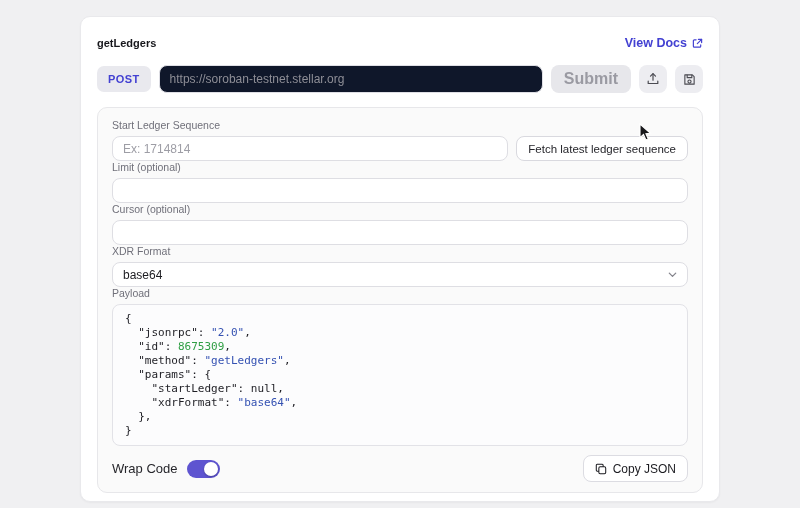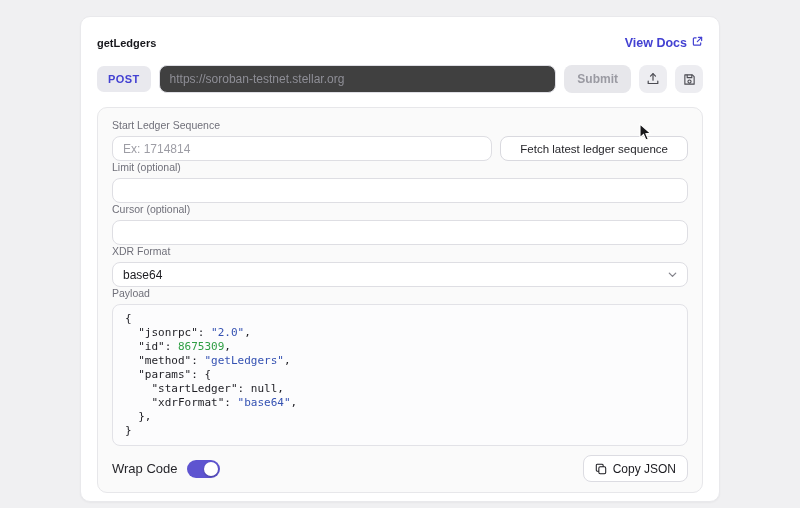--- a/index.html
+++ b/index.html
@@ -20,47 +20,47 @@
     box-shadow: 0 1px 2px rgba(0,0,0,.04);
     padding: 16px;
   }
   
   .card-header {
     display: flex; align-items: center; justify-content: space-between;
     height: 20px; margin-bottom: 12px;
   }
   .page-title { font-size: 11px; font-weight: 700; color: #17171c; }
   .view-docs {
-    display: inline-flex; gap: 5px;
+    display: inline-flex; align-items: center; gap: 5px;
     color: var(--accent, #4341d2);
     font-size: 12.5px; font-weight: 600;
     text-decoration: none; cursor: pointer;
   }
   
   .request-row { display: flex; align-items: center; gap: 8px; height: 28px; margin-bottom: 14px; }
   .method-badge {
     background: #e9e9ee;
     color: var(--method, #4341d2);
     font-size: 11px; font-weight: 700; letter-spacing: .4px;
     padding: 7px 11px; border-radius: 7px;
   }
   .url-input {
     flex: 1; height: 28px;
-    background: #404040;
+    background: #0f172a;
     border: 1px solid #dfdfe5; border-radius: 8px;
     padding: 0 10px;
     color: #8e8e96; font-size: 12px;
     font-family: "Liberation Sans", sans-serif;
     outline: none;
   }
   .submit-btn {
     height: 28px; padding: 0 13px;
     background: #e7e7eb; color: #9a9aa2;
     border: none; border-radius: 8px;
-    font-size: 12px; font-weight: 600;
+    font-size: 16px; font-weight: 600;
     font-family: "Liberation Sans", sans-serif;
     cursor: default;
   }
   .icon-btn {
     width: 28px; height: 28px;
     background: #ededf1; border: none; border-radius: 8px;
     display: inline-flex; align-items: center; justify-content: center;
     color: #4b4b52; cursor: pointer; flex: 0 0 auto;
   }
   
@@ -81,21 +81,21 @@
     border: 1px solid #dedee3; border-radius: 8px;
     padding: 4px 10px;
     font-size: 12px; color: #1c1c21;
     font-family: "Liberation Sans", sans-serif;
     outline: none;
   }
   .text-input::placeholder { color: #9d9da5; }
   .input-row { display: flex; gap: 8px; }
   .input-row .text-input { flex: 1; }
   .fetch-btn {
-    height: 25px; padding: 0 19px;
+    height: 25px; padding: 0 11px;
     background: #ffffff;
     border: 1px solid #d9d9df; border-radius: 8px;
     font-size: 11.5px; font-weight: 500; color: #26262b;
     font-family: "Liberation Sans", sans-serif;
     white-space: nowrap; cursor: pointer;
   }
   .select-box {
     height: 25px;
     background: #ffffff;
     border: 1px solid #dedee3; border-radius: 8px;

